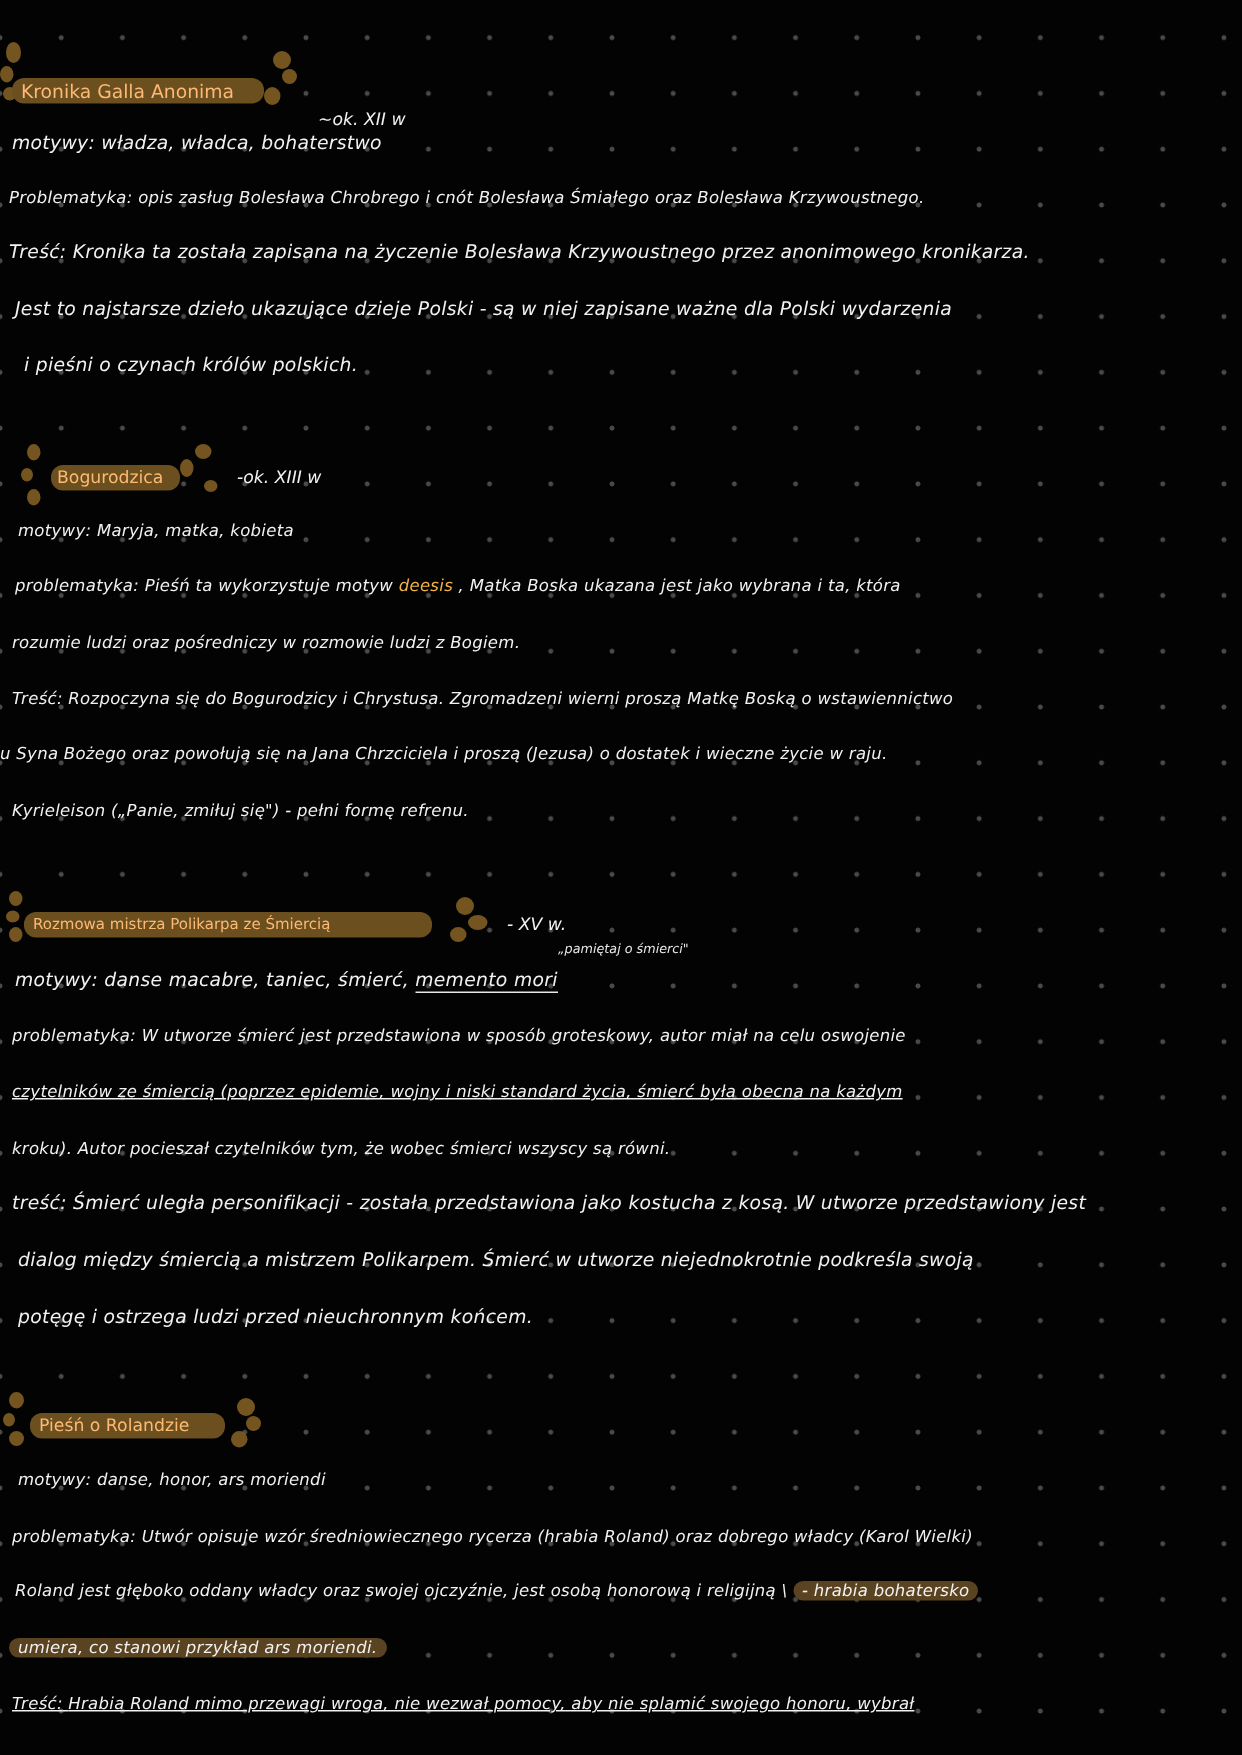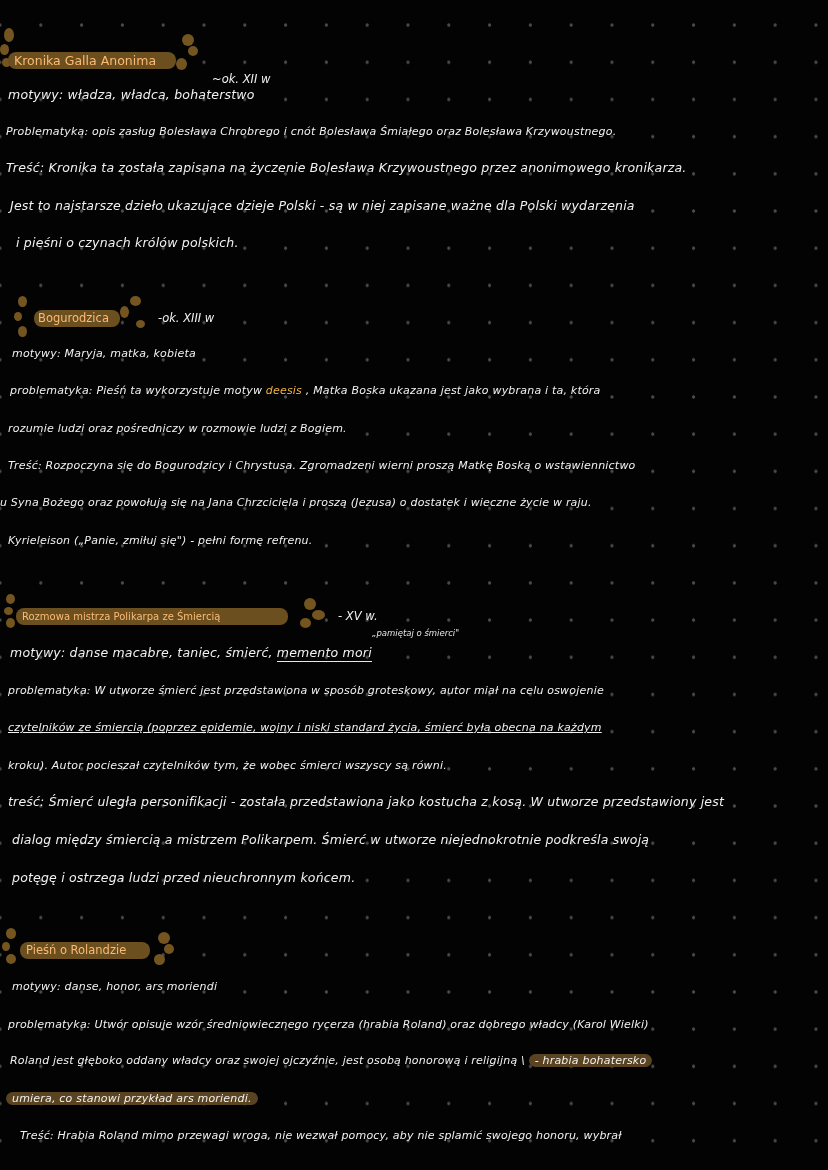--- a/index.html
+++ b/index.html
@@ -155,17 +155,17 @@
     <span class="label">problematyka:</span>
     <span>Utwór opisuje wzór średniowiecznego rycerza (hrabia Roland) oraz dobrego władcy (Karol Wielki)</span>
   </div>
   <div class="line small" style="left:10px;top:1052px;">
     <span>Roland jest głęboko oddany władcy oraz swojej ojczyźnie, jest osobą honorową i religijną \</span>
     <span class="hl-brown">- hrabia bohatersko</span>
   </div>
   <div class="line small" style="left:6px;top:1090px;">
     <span class="hl-brown">umiera, co stanowi przykład ars moriendi.</span>
   </div>
-  <div class="line small" style="left:20px;top:1127px;">
+  <div class="line small" style="left:8px;top:1127px;text-decoration:underline;">
     <span class="label">Treść:</span>
     <span>Hrabia Roland mimo przewagi wroga, nie wezwał pomocy, aby nie splamić swojego honoru, wybrał</span>
   </div>
 </div>
 
 </body></html>

